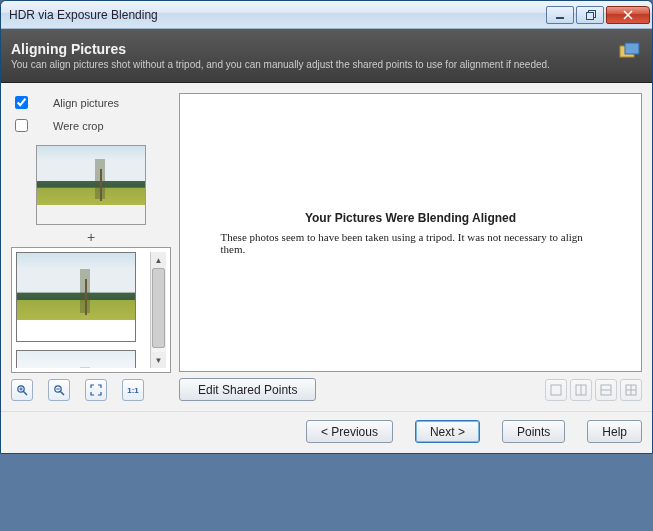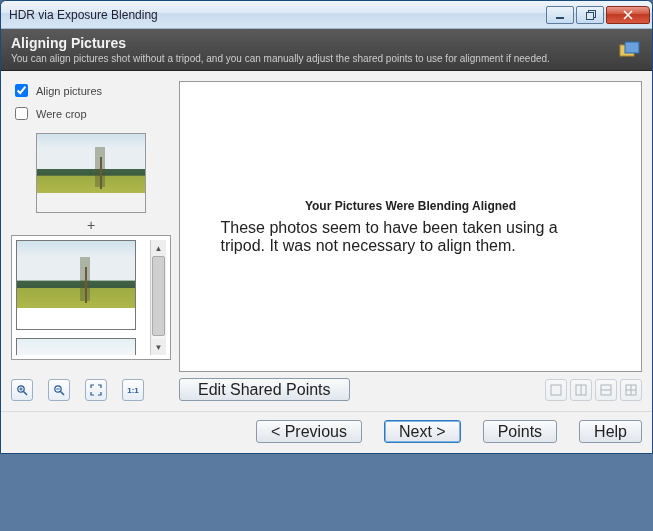--- a/index.html
+++ b/index.html
@@ -8,52 +8,52 @@
   .titlebar { height: 28px; background: linear-gradient(#f0f5fb, #dce8f5 45%, #c8dbee 46%, #d8e6f3); border-radius: 6px 6px 0 0; display: flex; align-items: center; padding: 0 2px 0 8px; border-bottom: 1px solid #9db6ce; }
   .titlebar .title { flex: 1; color: #223; font-size: 12px; }
   .winbtns { display: flex; }
   .winbtn { width: 28px; height: 18px; border: 1px solid #5a7aa0; margin-left: 2px; border-radius: 2px; display: flex; align-items: center; justify-content: center; font-size: 10px; background: linear-gradient(#eaf2fb,#c7dbef); color: #2a4a6a; }
   .winbtn.min::before { content:''; width:8px; height:2px; background:#2a4a6a; margin-top:6px; }
   .winbtn.max { position:relative; }
   .winbtn.max::before { content:''; width:6px; height:6px; border:1px solid #2a4a6a; position:absolute; top:3px; left:11px; }
   .winbtn.max::after { content:''; width:6px; height:6px; border:1px solid #2a4a6a; background:#dce8f5; position:absolute; top:5px; left:9px; }
   .winbtn.close { width: 44px; background: linear-gradient(#e89a8c,#d1543e 45%,#c13a22 46%,#d85a44); color:#fff; border-color:#8a2a18; border-top-right-radius:4px; }
   .winbtn.close svg { width:10px; height:10px; }
-  .header { background: linear-gradient(#5a5a5a,#3d3d3d); color: #e0e0e0; padding: 6px 10px; display:flex; align-items:center; border-bottom:1px solid #222; }
+  .header { background: linear-gradient(#5a5a5a,#3d3d3d); color: #e0e0e0; padding: 12px 10px; display:flex; border-bottom:1px solid #222; }
   .header .hleft { flex:1; }
   .header h2 { margin:0 0 2px 0; font-size: 14px; font-weight:600; color:#f2f2f2; }
   .header p { margin:0; font-size:10px; color:#ccc; }
   .hdr-icon { width:24px; height:20px; }
   .body { flex:1; display:flex; background:#f2f2f2; padding:10px; gap:8px; min-height:0; }
   .left { width:160px; display:flex; flex-direction:column; }
-  .checks label { display:flex; align-items:center; gap:5px; margin-bottom:4px; color:#444; }
+  .checks label { display:flex; align-items:center; gap:22px; margin-bottom:4px; color:#444; }
   .checks input { width:13px; height:13px; }
   .thumb-primary { margin:6px auto 0; width:110px; height:80px; border:1px solid #999; background:#ddd; }
   .plus { text-align:center; font-size:14px; color:#555; margin:4px 0 2px; }
   .thumblist { flex:1; border:1px solid #999; background:#fff; padding:4px; position:relative; overflow:hidden; display:flex; }
   .thumbs { flex:1; overflow:hidden; }
   .thumb { width:120px; height:90px; border:1px solid #777; background:#ccc; margin-bottom:8px; }
   .thumb.overlay { position:relative; }
   .thumb.overlay::after { content:''; position:absolute; inset:0; background:rgba(255,255,255,.45); }
   .sb { width:16px; background:#eee; border-left:1px solid #ccc; position:relative; }
   .sb .up, .sb .down { height:16px; display:flex; align-items:center; justify-content:center; font-size:8px; color:#555; }
   .sb .track { position:absolute; top:16px; bottom:16px; left:1px; right:1px; background:#f4f4f4; }
   .sb .thumbbar { position:absolute; top:16px; left:1px; right:1px; height:80px; background:#cfcfcf; border:1px solid #aaa; border-radius:2px; }
   .sb .down { position:absolute; bottom:0; left:0; right:0; }
-  .zoomrow { display:flex; gap:15px; margin-top:19px; }
+  .zoomrow { display:flex; gap:15px; margin-top:6px; }
   .iconbtn { width:22px; height:22px; border:1px solid #9cb0c6; border-radius:3px; background:linear-gradient(#fdfdfe,#e7eef6); display:flex; align-items:center; justify-content:center; }
   .iconbtn svg { width:12px; height:12px; }
   .iconbtn.disabled { opacity:.5; filter:grayscale(.4); }
   .main { flex:1; display:flex; flex-direction:column; min-width:0; }
   .viewport { flex:1; background:#fff; border:1px solid #999; padding:18px; display:flex; flex-direction:column; align-items:center; justify-content:center; text-align:left; }
   .msg { max-width:380px; }
   .msg h3 { text-align:center; font-size:12px; font-weight:700; color:#222; margin:0 0 6px; }
-  .msg p { font-size:16px; color:#222; margin:0; }
+  .msg p { font-size:11px; color:#222; margin:0;font-family:Liberation Serif, serif; }
   .toolbar { display:flex; align-items:center; margin-top:6px; gap:6px; }
-  .btn { height:23px; border:1px solid #8a9aab; border-radius:3px; background:linear-gradient(#fafbfc,#e1e6ec); padding:0 14px; font-size:16px; color:#222; display:flex; align-items:center; justify-content:center; }
+  .btn { height:23px; border:1px solid #8a9aab; border-radius:3px; background:linear-gradient(#fafbfc,#e1e6ec); padding:0 14px; font-size:12px; color:#222; display:flex; align-items:center; justify-content:center; }
   .btn.wide { padding:0 18px; min-width:120px; }
   .btn.default { border-color:#2f79c3; box-shadow:0 0 0 1px #7fb4e6 inset;text-align:right; }
   .spacer { flex:1; }
   .ibar { display:flex; gap:3px; }
   .footer { background:#f2f2f2; padding:8px 10px 10px; display:flex; justify-content:flex-end; gap:22px; border-top:1px solid #ddd; }
   
   .landscape { background:
     linear-gradient(to bottom, #cfe2ec 0%, #e8eef2 40%, #e8eef2 40%) 0 0/100% 45% no-repeat,
     linear-gradient(to bottom, #476a4c 0%, #3b5a3f 100%) 0 45%/100% 15% no-repeat,
     linear-gradient(to bottom, #8ea23e 0%, #b0b84a 100%) 0 60%/100% 40% no-repeat;

